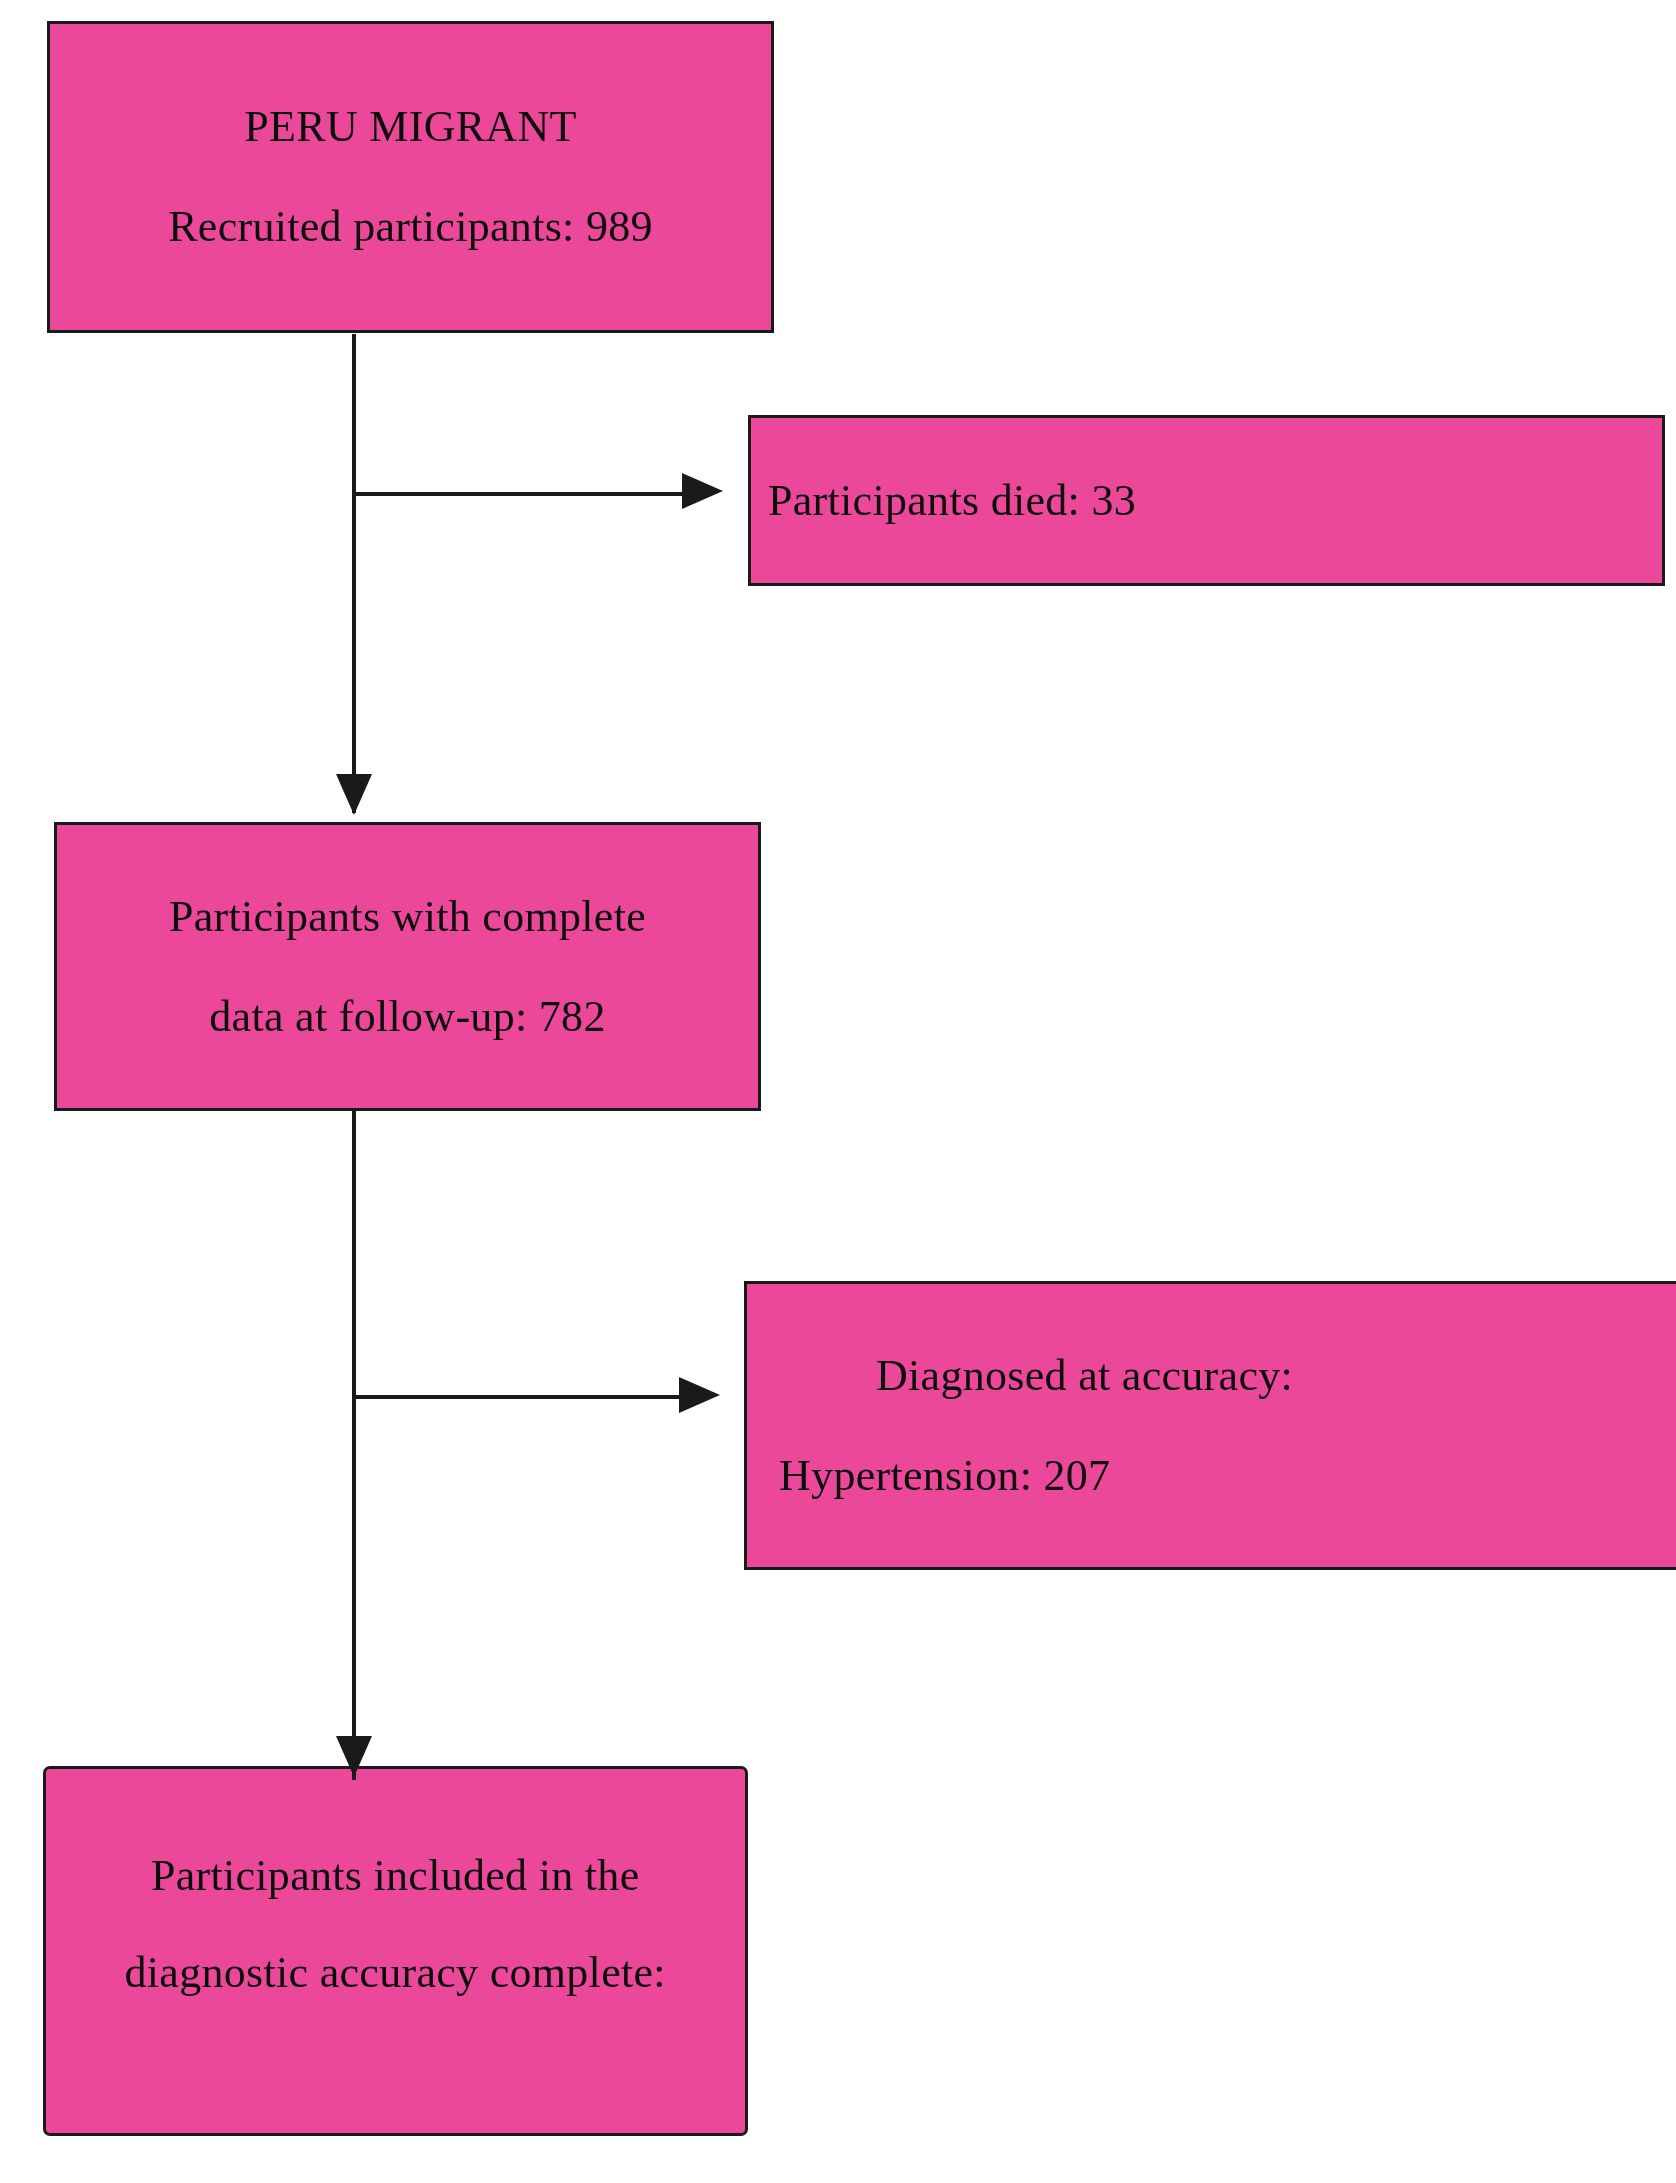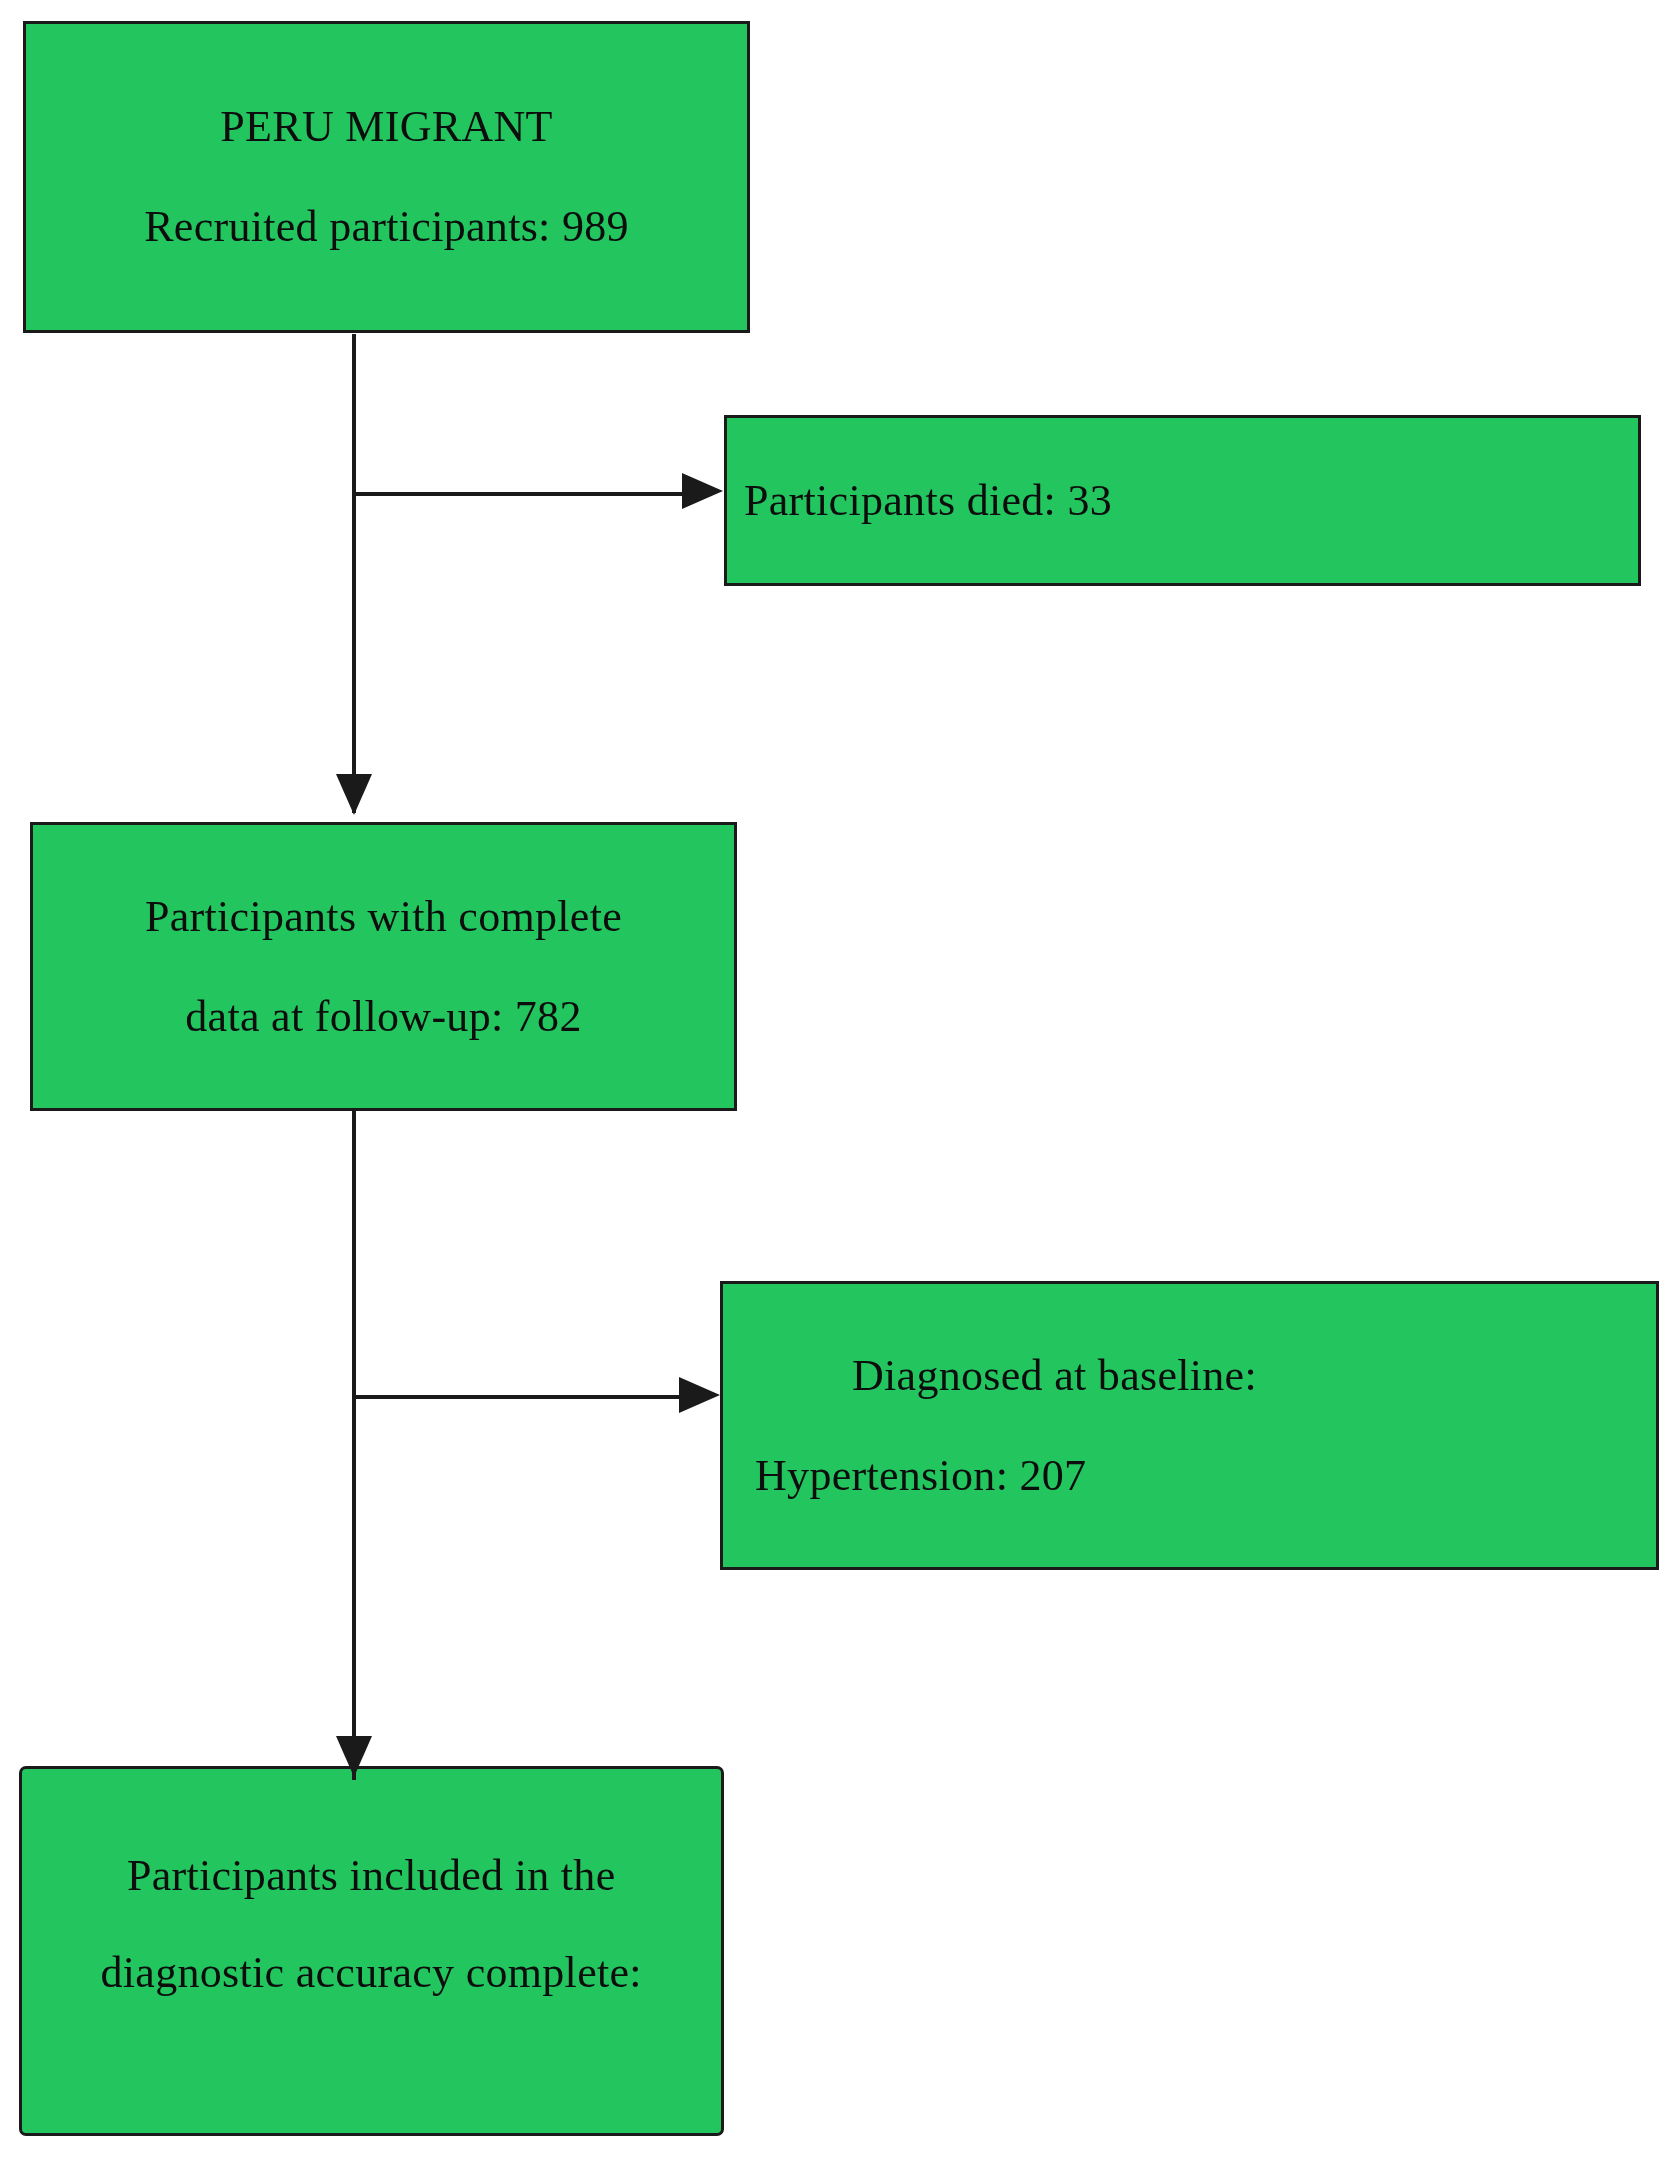--- a/index.html
+++ b/index.html
@@ -15,24 +15,25 @@
     position: relative;
     width: 1677px;
     height: 2183px;
     background: #ffffff;
     overflow: hidden;
   }
   .flow-box {
     position: absolute;
     box-sizing: border-box;
     border: 3.3px solid #1a1a1a;
-    background: #22c55e;
+    background: #ec4899;
     display: flex;
     flex-direction: column;
     justify-content: center;
+    margin-left: 24px;
   }
   .box-text {
     font-size: 44px;
     line-height: 1.0;
     letter-spacing: 0.3px;
     white-space: nowrap;
   }
   .line {
     display: block;
   }
@@ -159,21 +160,21 @@
 
   <div class="flow-box" id="box-complete">
     <div class="box-text">
       <span class="line line-1">Participants with complete</span>
       <span class="line line-2">data at follow-up: 782</span>
     </div>
   </div>
 
   <div class="flow-box" id="box-diagnosed">
     <div class="box-text">
-      <span class="line line-1">Diagnosed at baseline:</span>
+      <span class="line line-1">Diagnosed at accuracy:</span>
       <span class="line line-2">Hypertension: 207</span>
     </div>
   </div>
 
   <div class="flow-box" id="box-included">
     <div class="box-text">
       <span class="line line-1">Participants included in the</span>
       <span class="line line-2">diagnostic accuracy  complete:</span>
     </div>
   </div>

